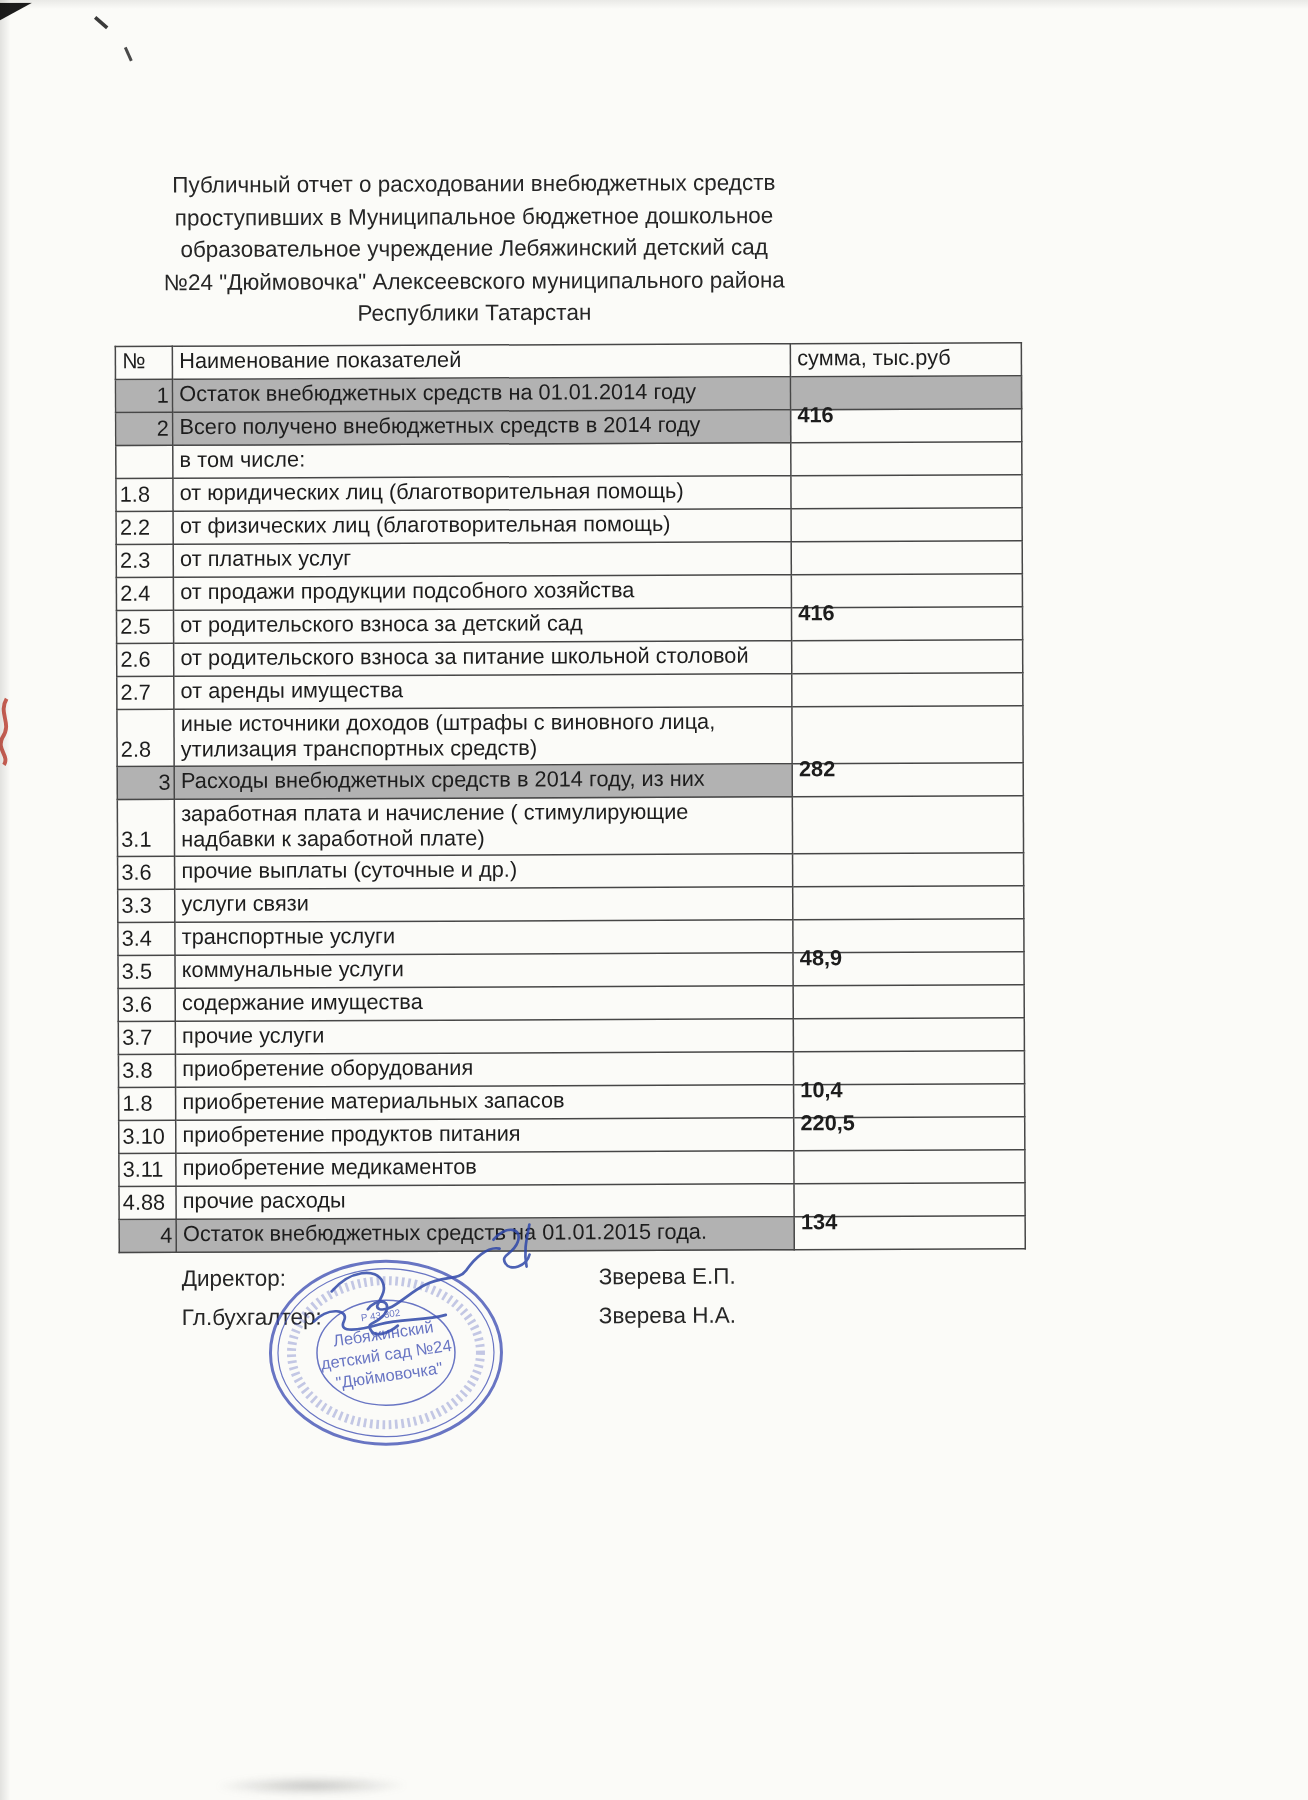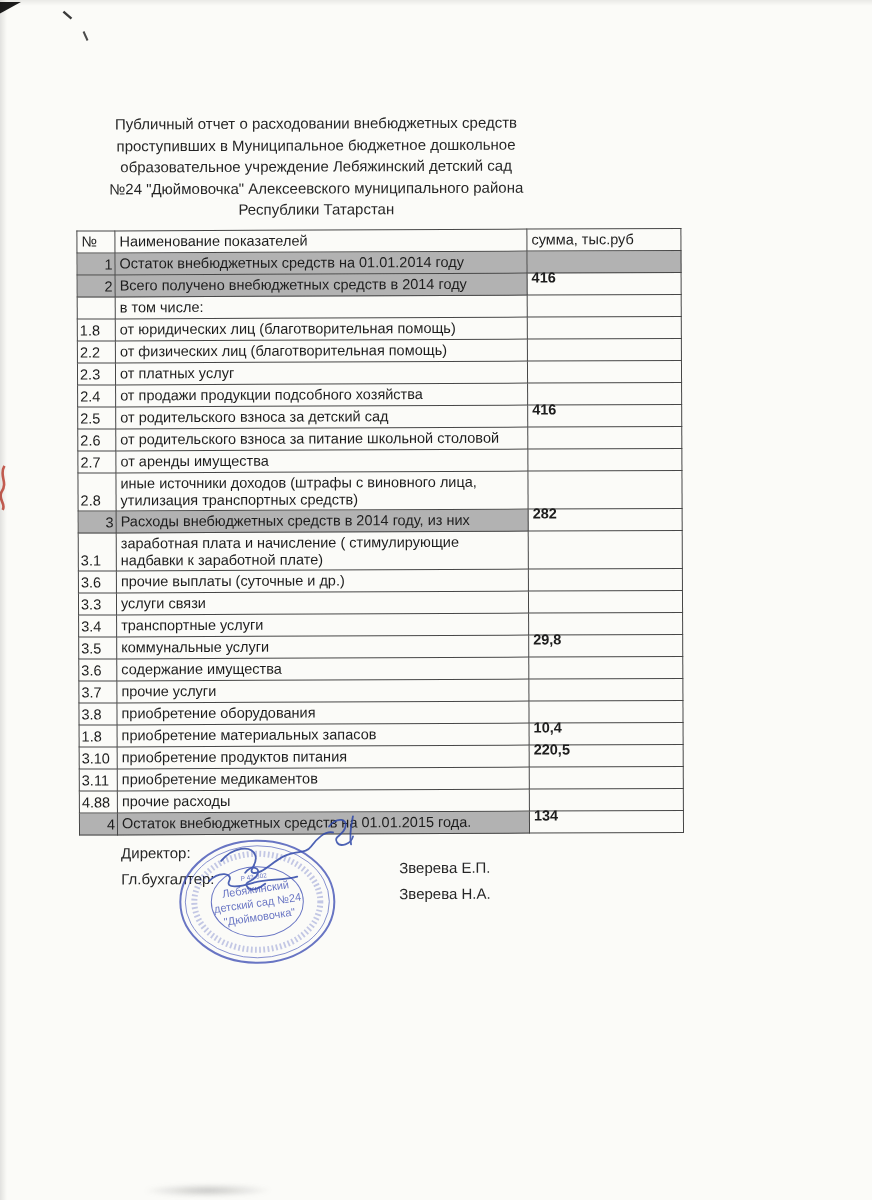--- a/index.html
+++ b/index.html
@@ -39,21 +39,21 @@
   td.name { vertical-align:top; }
   td.sum { text-align:left; vertical-align:top; padding-right:5px;font-weight:bold; }
   tr.shaded .num, tr.shaded .name { background:#b2b2b2; }
   td.shaded-cell { background:#b2b2b2; }
   tr.shaded .num { text-align:right; }
   .val { position:relative; top:-6px; display:inline-block; }
 
   .signatures { position:absolute; top:843px; left:120px; width:440px; font-size:15px; color:#262626; }
   .sig-row { position:relative; height:26px; }
   .sig-label { position:absolute; left:0; top:0; }
-  .sig-name { position:absolute; left:278px; top:16px; }
+  .sig-name { position:absolute; left:278px; top:0; }
 
   .scribbles { position:absolute; left:190px; top:808px; z-index:3; pointer-events:none; }
   .stamp { position:absolute; left:174px; top:836px; z-index:4; opacity:.78; pointer-events:none; }
 
   .artifact-topleft { position:absolute; left:0; top:0; z-index:6; }
   .artifact-red { position:absolute; left:-2px; top:462px; z-index:6; }
   .smudge { position:absolute; left:140px; top:1183px; width:130px; height:13px;
     background:radial-gradient(ellipse at center, rgba(110,110,110,.38), transparent 70%);
     filter:blur(2px); z-index:2; }
 </style>
@@ -173,21 +173,21 @@
           <td class="sum"></td>
         </tr>
         <tr>
           <td class="num">3.4</td>
           <td class="name">транспортные услуги</td>
           <td class="sum"></td>
         </tr>
         <tr>
           <td class="num">3.5</td>
           <td class="name">коммунальные услуги</td>
-          <td class="sum"><span class="val">29,8</span></td>
+          <td class="sum"><span class="val">48,9</span></td>
         </tr>
         <tr>
           <td class="num">3.6</td>
           <td class="name">содержание имущества</td>
           <td class="sum"></td>
         </tr>
         <tr>
           <td class="num">3.7</td>
           <td class="name">прочие услуги</td>
           <td class="sum"></td>

